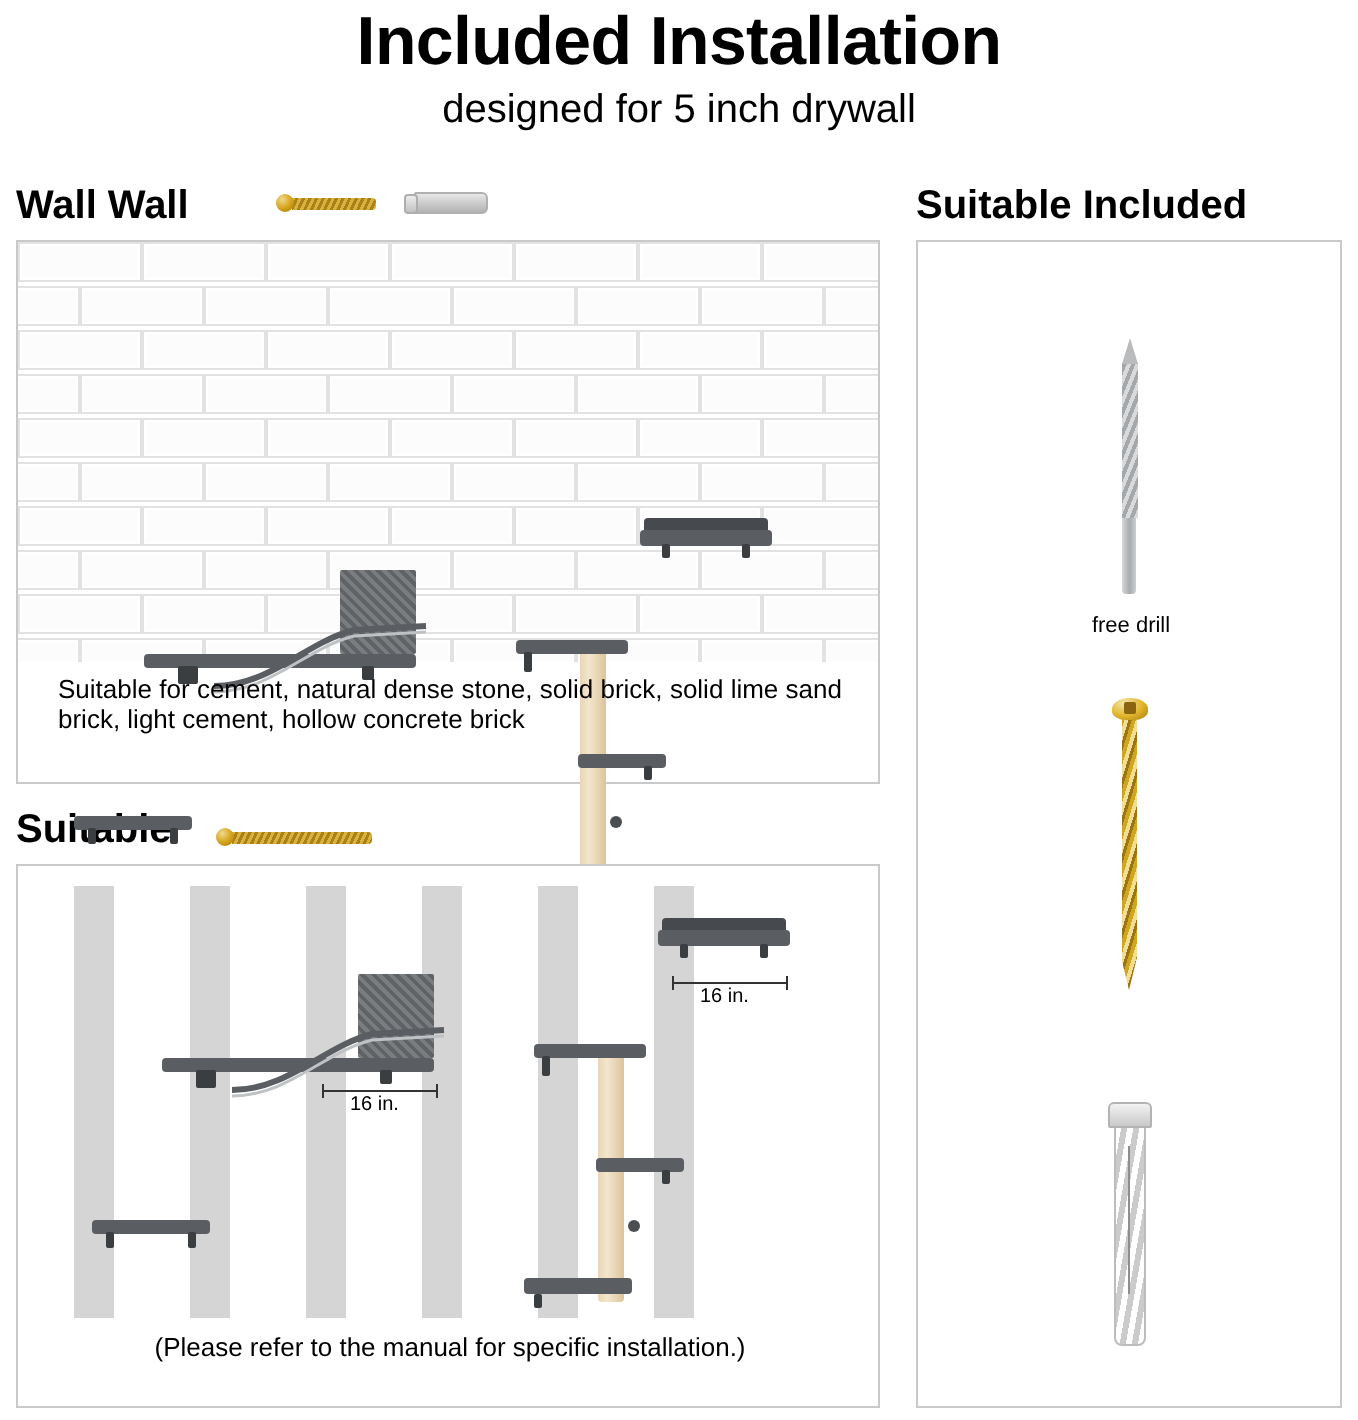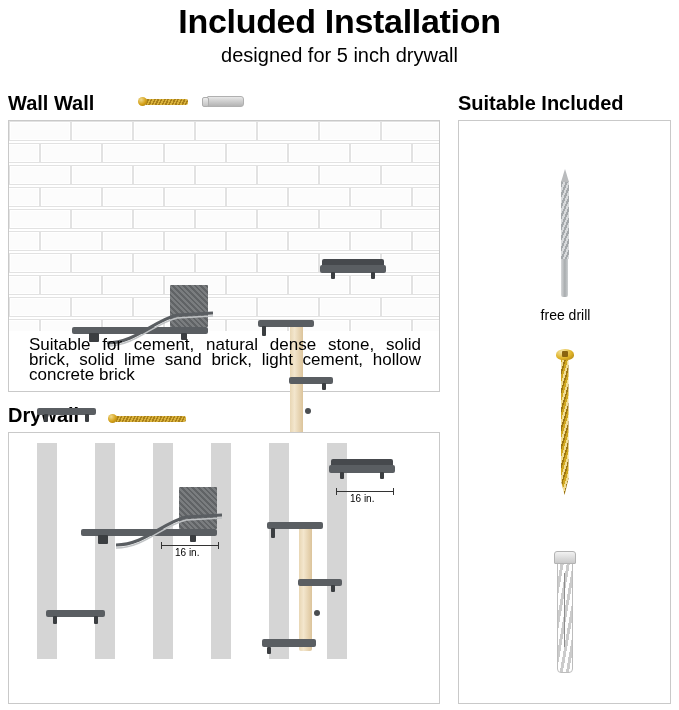--- a/index.html
+++ b/index.html
@@ -165,21 +165,21 @@
   .bracket {
     position: absolute;
     background: #3b3e41;
     border-radius: 1px;
   }
   .ramp-svg { position: absolute; }
 
   
   .caption {
     position: absolute;
-    font-size: 17px;
+    font-size: 13px;
     line-height: 15px;
     text-align: justify;
   }
   #solid-caption {
     left: 20px; top: 216px; width: 392px;
   }
   #drywall-caption {
     left: 14px; top: 232px; width: 404px;
     text-align: center;
     line-height: 17px;
@@ -234,21 +234,21 @@
     position: absolute; left: 3.5px; top: 89px;
     width: 7px; height: 39px;
     background: linear-gradient(90deg,#d5d7d9,#a8acae 55%,#cccfd1);
     border-radius: 0 0 2px 2px;
   }
   .hw-label {
     position: absolute;
     width: 213px;
     left: 0;
     text-align: center;
-    font-size: 14px;
+    font-size: 11px;
   }
 
   #big-screw {
     position: absolute;
     left: 50%; margin-left: -9px;
     top: 228px;
     width: 18px; height: 156px;
   }
   #big-screw .head {
     position: absolute; left: 0; top: 0;
@@ -301,21 +301,21 @@
     background: #8e8e8e;
   }
 </style>
 </head>
 <body>
 
 <div id="title">Included Installation</div>
 <div id="subtitle">designed for 5 inch drywall</div>
 
 <div class="sec-head" id="solid-wall-head">Wall Wall</div>
-<div class="sec-head" id="drywall-head">Drywall</div>
+<div class="sec-head" id="drywall-head">Suitable</div>
 <div class="sec-head" id="hardware-head">Suitable Included</div>
 
 <div class="mini-screw" id="mini-screw-1">
   <div class="shaft"></div>
   <div class="head"></div>
 </div>
 <div id="mini-anchor">
   <div class="body"></div>
   <div class="cap"></div>
 </div>
@@ -501,20 +501,21 @@
   <div style="position:absolute; left:305px; top:177px; width:6px; height:6px; background:#4b4e51; border-radius:50%;"></div>
 
   <div class="shelf" style="left:37px; top:177px; width:59px; height:7px;"></div>
   <div class="bracket" style="left:44px; top:183px; width:4px; height:8px;"></div>
   <div class="bracket" style="left:85px; top:183px; width:4px; height:8px;"></div>
 
   <div class="shelf" style="left:253px; top:206px; width:54px; height:8px;"></div>
   <div class="bracket" style="left:258px; top:214px; width:4px; height:7px;"></div>
 
   <div class="caption" id="drywall-caption">
+    <div>(Please refer to the manual for specific installation.)</div>
   </div>
 </div>
 
 <div class="panel" id="hardware-panel">
 
   <div id="drill-bit">
     <div class="shank"></div>
     <div class="flute"></div>
     <div class="tip"></div>
   </div>

